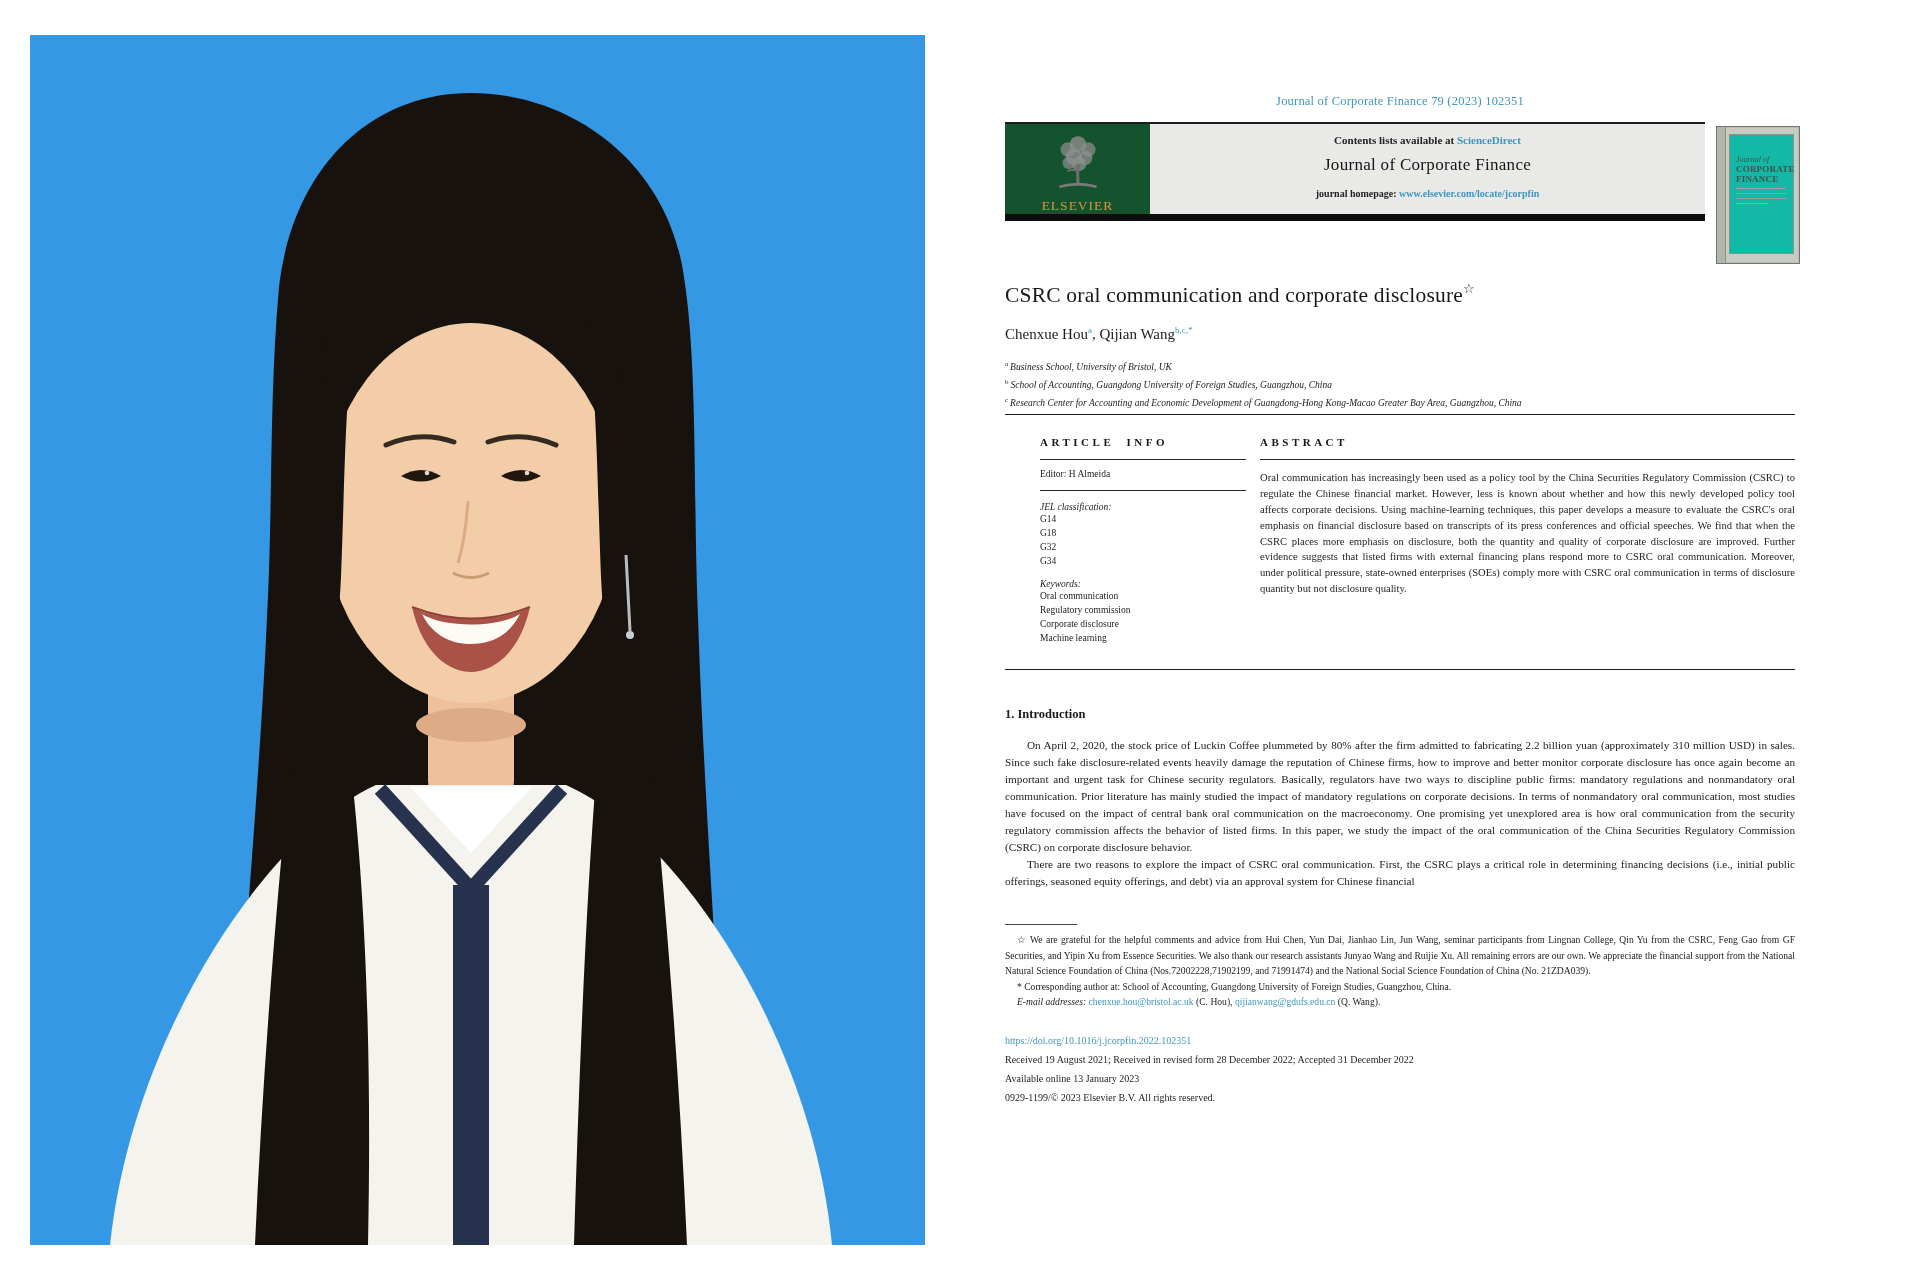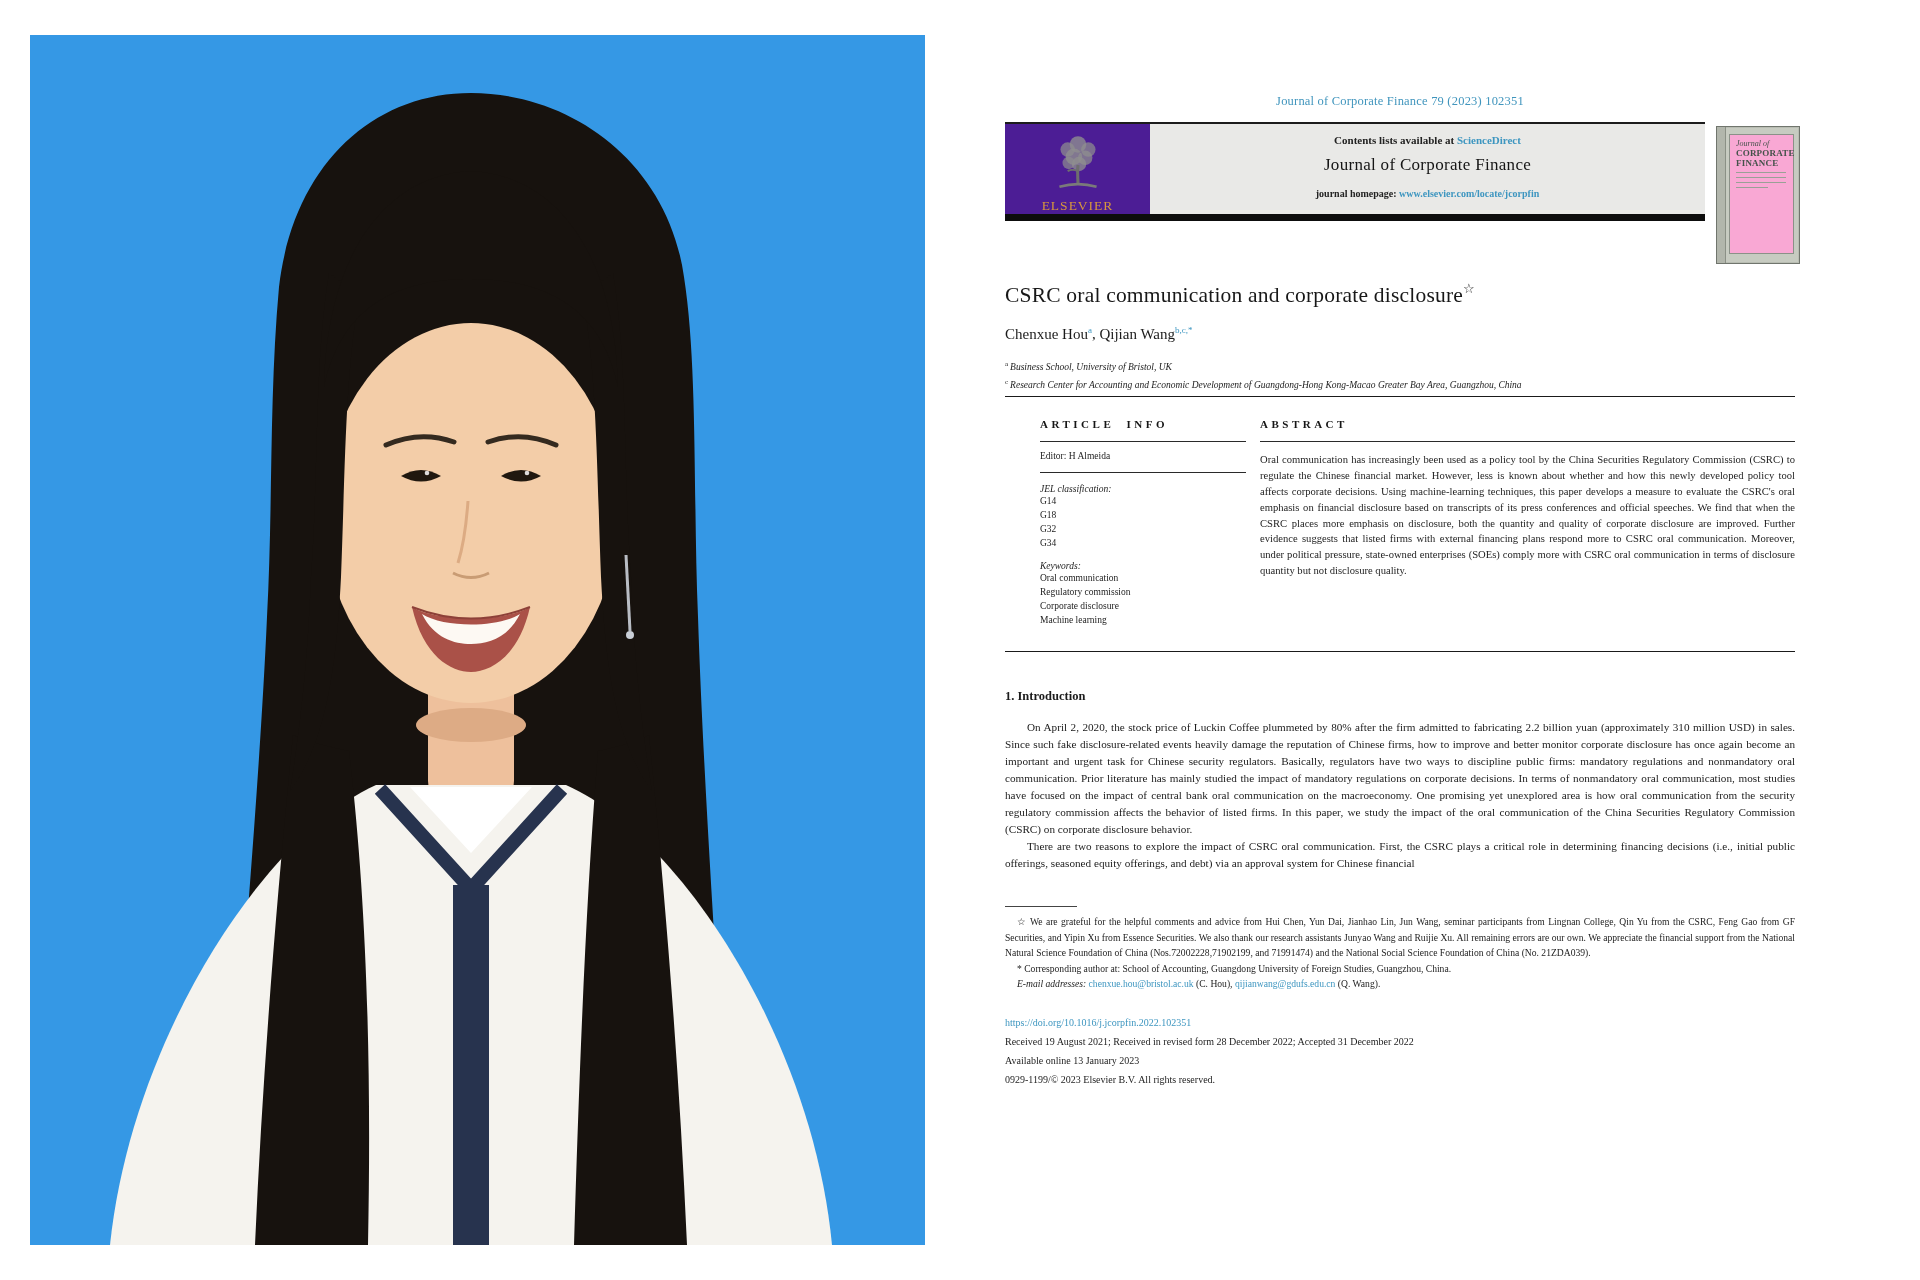--- a/index.html
+++ b/index.html
@@ -11,35 +11,35 @@
   .portrait svg { width:100%; height:100%; display:block; }
 
   
   .paper { position:absolute; left:1005px; top:94px; width:790px; }
 
   .jref { text-align:center; font-size:12.5px; color:#4095bd; letter-spacing:0.2px; }
 
   .masthead { position:relative; margin-top:13px; }
   .mast-top-rule { height:2px; background:#1c1c1c; margin-right:90px; }
   .mast-row { display:flex; align-items:stretch; margin-right:90px; }
-  .elsevier-block { width:145px; background:#4c1d95; text-align:center; padding-top:8px; }
+  .elsevier-block { width:145px; background:#14532d; text-align:center; padding-top:8px; }
   .elsevier-word { font-size:13.5px; letter-spacing:1px; color:#d7973c; margin-top:-2px; }
   .mast-center { flex:1; background:#e9e9e7; text-align:center; padding:10px 8px 11px 8px; }
   .contents-line { font-size:11px; font-weight:bold; color:#222; }
   .journal-name { font-size:17px; color:#151515; margin-top:9px; letter-spacing:0.3px; }
   .homepage-line { font-size:10px; font-weight:bold; margin-top:13px; color:#222; }
   .mast-bar { height:7px; background:#0d0d0d; margin-right:90px; }
 
   .lnk { color:#3e96c0; cursor:pointer; }
 
   .cover { position:absolute; top:4px; right:-5px; width:84px; height:138px;
     background:#c7cbc1; border:1px solid #70756d; box-shadow:0 0 0 1px #b9bdb3 inset; }
   .cover-spine { position:absolute; left:0; top:0; bottom:0; width:9px; background:#b2b6ac; border-right:1px solid #8b9086; }
   .cover-page { position:absolute; left:12px; top:7px; right:5px; bottom:9px;
-    background:#f9a8d4; border:1px solid #8b9188; text-align:left; padding:4px 4px 0 6px; }
+    background:#14b8a6; border:1px solid #8b9188; text-align:left; padding:20px 4px 0 6px; }
   .cover-j { font-style:italic; font-size:8px; color:#44524a; }
   .cover-c { font-weight:bold; font-size:9px; color:#44524a; letter-spacing:0.2px; line-height:10px; }
   .cover-line { height:1px; background:#9aa096; margin:4px 3px 0 0; }
 
   .title { margin-top:60px; font-size:21.5px; color:#181818; letter-spacing:0.2px; }
   .title .sup { font-size:13px; vertical-align:9px; }
 
   .authors { margin-top:17px; font-size:15px; color:#1b1b1b; }
   .sup-blue { color:#3e96c0; font-size:9px; vertical-align:6px; }
 
@@ -159,20 +159,21 @@
       </div>
     </div>
   </div>
 
   <div class="title"><span>CSRC oral communication and corporate disclosure</span><span class="sup">☆</span></div>
 
   <div class="authors"><span>Chenxue Hou</span><span class="sup-blue">a</span><span>, </span><span>Qijian Wang</span><span class="sup-blue">b,c,*</span></div>
 
   <div class="affils">
     <div class="affil"><span class="sup">a</span><span>Business School, University of Bristol, UK</span></div>
+    <div class="affil"><span class="sup">b</span><span>School of Accounting, Guangdong University of Foreign Studies, Guangzhou, China</span></div>
     <div class="affil"><span class="sup">c</span><span>Research Center for Accounting and Economic Development of Guangdong-Hong Kong-Macao Greater Bay Area, Guangzhou, China</span></div>
   </div>
 
   <div class="info-grid">
     <div class="col-info">
       <div class="sec-head">ARTICLE INFO</div>
       <div class="rule-l"></div>
       <div class="editor">Editor: H Almeida</div>
       <div class="rule-l"></div>
       <div class="it-label">JEL classification:</div>

